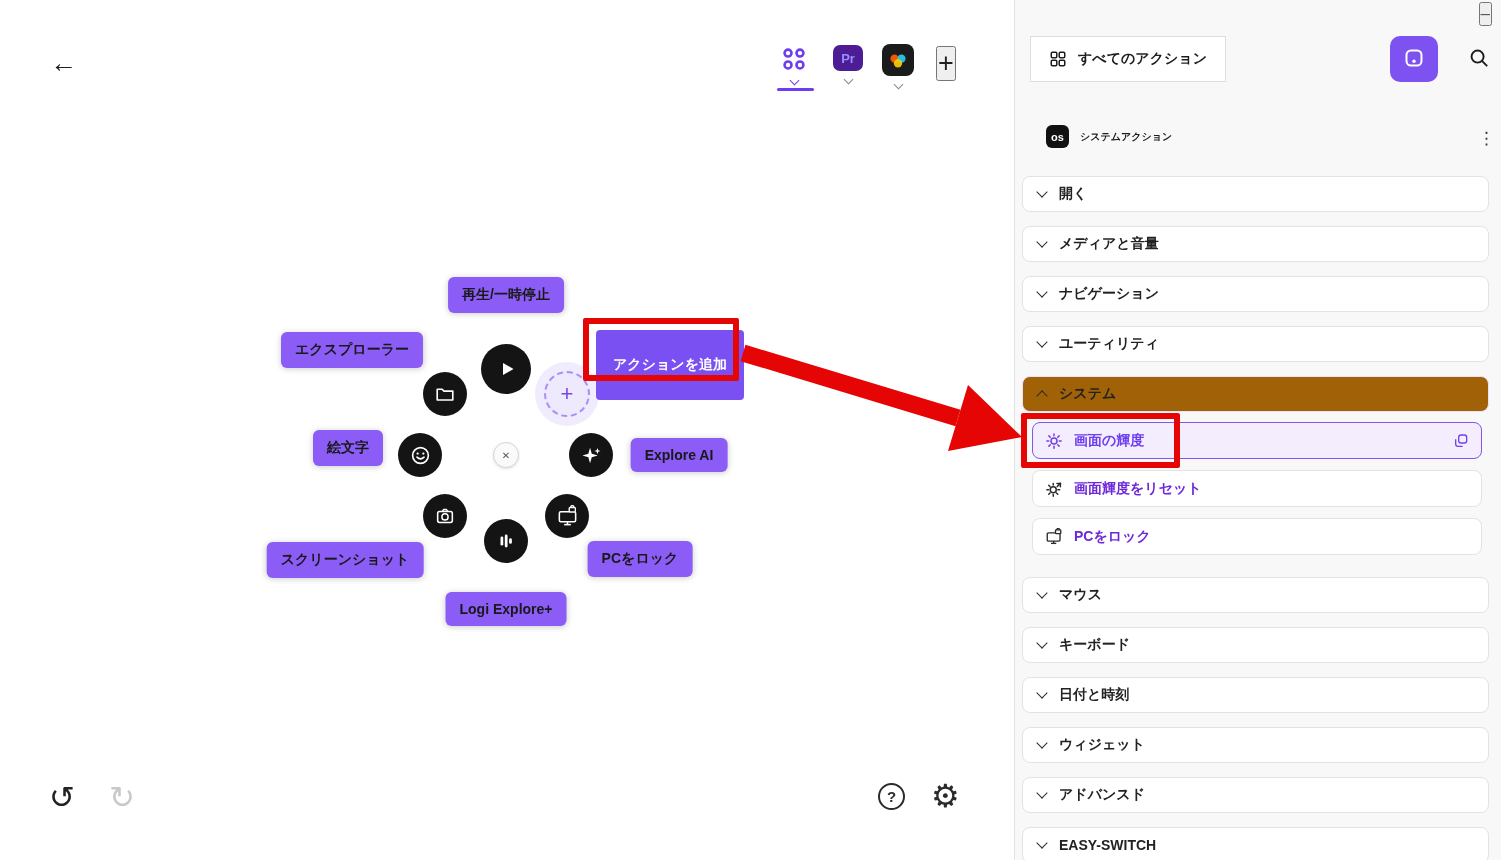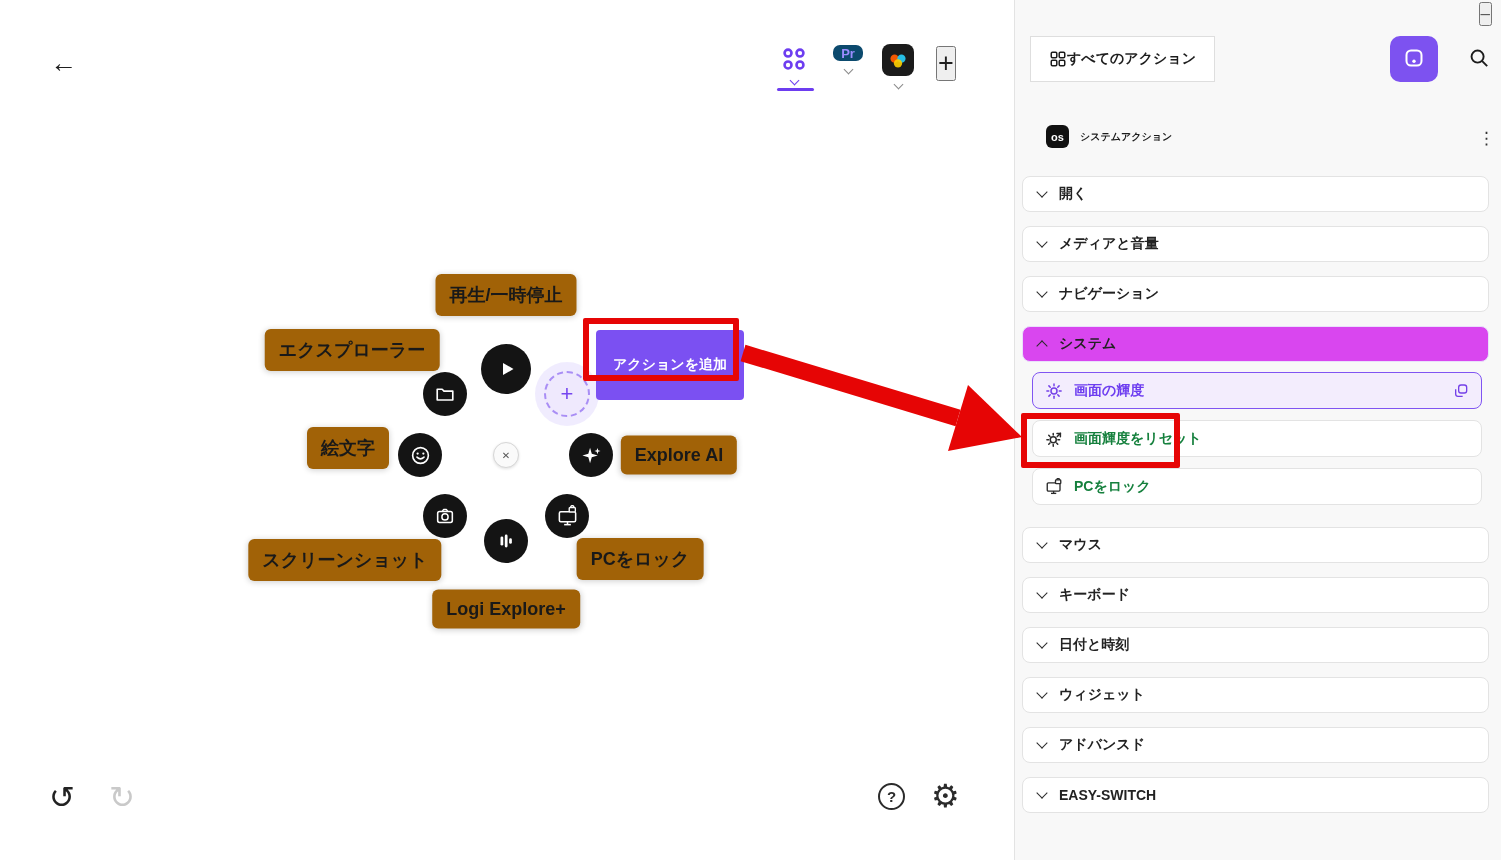--- a/index.html
+++ b/index.html
@@ -14,70 +14,70 @@
   .redo { left:109px; top:779px; font-size:31px; color:#c9c9c9; }
   .help { left:878px; top:783px; width:27px; height:27px; border:2.2px solid #2b2b2b; border-radius:50%;
           font-size:15px; font-weight:700; display:flex; align-items:center; justify-content:center; color:#2b2b2b; }
   .gear { left:931px; top:777px; font-size:32px; color:#2b2b2b; }
 
   
   .tab { position:absolute; display:flex; flex-direction:column; align-items:center; cursor:pointer; }
   .tab-chev { width:7px; height:7px; border-right:1.6px solid #8a8a8a; border-bottom:1.6px solid #8a8a8a;
               transform:rotate(45deg); margin-top:5px; }
   .tab-underline { position:absolute; left:777px; top:88px; width:37px; height:3px; background:#6d3df0; border-radius:2px; }
-  .pr-badge { width:30px; height:16px; background:#0c4a6e; color:#9b8cff; border-radius:7px; font-size:13px;
+  .pr-badge { width:30px; height:26px; background:#4c1d95; color:#9b8cff; border-radius:7px; font-size:13px;
               font-weight:700; display:flex; align-items:center; justify-content:center; }
   .resolve-badge { width:32px; height:32px; background:#1b1b1b; border-radius:8px; display:flex; align-items:center; justify-content:center; }
   .plus-tab { position:absolute; left:936px; top:46px; font-size:27px; color:#1f1f1f; cursor:pointer; }
 
   
   .circle { position:absolute; background:#141414; border-radius:50%; display:flex; align-items:center; justify-content:center; z-index:4; cursor:pointer; }
-  .ring-label { position:absolute; transform:translate(-50%,-50%); background:#a16207; border-radius:6px; padding:9px 14px;
-                font-size:18px; font-weight:700; color:#191919; box-shadow:0 1px 6px rgba(0,0,0,.2); white-space:nowrap; z-index:5; }
+  .ring-label { position:absolute; transform:translate(-50%,-50%); background:#8b5cf6; border-radius:6px; padding:9px 14px;
+                font-size:14px; font-weight:700; color:#191919; box-shadow:0 1px 6px rgba(0,0,0,.2); white-space:nowrap; z-index:5; }
   .plus-slot { position:absolute; left:544px; top:371px; width:46px; height:46px; border-radius:50%;
                border:2px dashed #a98ef5; background:#efe9fd; color:#7646f0; font-size:22px; font-weight:400;
                display:flex; align-items:center; justify-content:center; z-index:4;
                box-shadow:0 0 0 9px rgba(150,120,245,.14); cursor:pointer; }
   .center-x { position:absolute; left:493px; top:442px; width:26px; height:26px; border-radius:50%; background:#fafafa;
               border:1px solid #d6d6d6; color:#555; font-size:10px; display:flex; align-items:center; justify-content:center;
               z-index:4; box-shadow:0 1px 3px rgba(0,0,0,.12); cursor:pointer; }
   .add-action-btn { position:absolute; left:596px; top:330px; background:#7b50f2; color:#fff; border:none; border-radius:4px;
                     padding:26px 17px; font-size:14px; font-weight:700; z-index:6; cursor:pointer; white-space:nowrap; }
 
   
   .red-rect { position:absolute; border:6px solid #e60505; border-radius:2px; z-index:60; pointer-events:none; }
   .arrow-svg { position:absolute; left:0; top:0; z-index:70; pointer-events:none; }
 
   
   .sidebar { position:absolute; left:1014px; top:0; width:487px; height:860px; background:#f8f8f8; border-left:1px solid #e3e3e3; }
   .minimize { position:absolute; right:9px; top:2px; font-size:17px; color:#555; cursor:pointer; }
   .all-actions { position:absolute; left:15px; top:36px; height:46px; background:#fff; border:1px solid #dedede; border-radius:0;
-                 display:flex; align-items:center; padding:0 18px; font-size:14px; font-weight:600; color:#1c1c1c; cursor:pointer; }
+                 display:flex; align-items:center; gap:11px; padding:0 18px; font-size:14px; font-weight:600; color:#1c1c1c; cursor:pointer; }
   .app-btn { position:absolute; left:375px; top:36px; width:48px; height:46px; background:#7d52f0; border:none; border-radius:10px;
              display:flex; align-items:center; justify-content:center; cursor:pointer; }
   .search-btn { position:absolute; left:453px; top:47px; background:none; border:none; cursor:pointer; }
 
   .panel-header { position:absolute; left:19px; top:125px; display:flex; align-items:center; gap:11px;padding-left:12px; }
   .os-badge { width:23px; height:23px; background:#111; color:#fff; border-radius:6px; font-size:11px; font-weight:700;
               display:flex; align-items:center; justify-content:center; }
   .panel-title { font-size:10px; font-weight:700; color:#1b1b1b; }
   .kebab { position:absolute; right:6px; top:128px; font-size:17px; color:#333; background:none; border:none; cursor:pointer; }
 
   .acc-list { position:absolute; left:7px; top:176px; width:467px; }
   .acc-row { height:36px; background:#fff; border:1px solid #e3e3e3; border-radius:8px; display:flex; align-items:center;
              gap:13px; padding:0 15px; margin-bottom:14px; cursor:pointer; }
-  .acc-row.expanded { background:#d946ef; border-color:#e9e0fb; margin-bottom:10px; }
+  .acc-row.expanded { background:#a16207; border-color:#e9e0fb; margin-bottom:10px; }
   .acc-label { font-size:14px; font-weight:600; color:#222; }
   .chev { display:inline-block; width:8px; height:8px; border-right:1.8px solid #2b2b2b; border-bottom:1.8px solid #2b2b2b; flex:0 0 auto; }
   .chev.down { transform:rotate(45deg); margin-top:-4px; }
   .chev.up { transform:rotate(-135deg); margin-top:4px; }
 
   .sub-list { margin-left:10px; width:450px; }
   .sub-row { height:37px; background:#fff; border:1px solid #e3e3e3; border-radius:8px; display:flex; align-items:center;
-             gap:11px; padding:0 12px; margin-bottom:11px; font-size:14px; font-weight:600; color:#15803d; cursor:pointer; }
+             gap:11px; padding:0 12px; margin-bottom:11px; font-size:14px; font-weight:600; color:#6d28d9; cursor:pointer; }
   .sub-row.selected { background:#f3edfd; border-color:#8055f2; color:#6d3df0; }
   .sub-row .trail { margin-left:auto; display:flex; align-items:center; }
   .sub-list .last { margin-bottom:22px; }
 </style>
 </head>
 <body>
 
 <div class="stage">
 
   <button class="icon-btn back">←</button>
@@ -227,20 +227,24 @@
       <div class="acc-row">
         <span class="chev down"></span>
         <span class="acc-label">メディアと音量</span>
       </div>
 
       <div class="acc-row">
         <span class="chev down"></span>
         <span class="acc-label">ナビゲーション</span>
       </div>
 
+      <div class="acc-row">
+        <span class="chev down"></span>
+        <span class="acc-label">ユーティリティ</span>
+      </div>
 
       <div class="acc-row expanded">
         <span class="chev up"></span>
         <span class="acc-label">システム</span>
       </div>
 
       <div class="sub-list">
 
         <div class="sub-row selected">
           <svg width="18" height="18" viewBox="0 0 24 24" fill="none" stroke="#7440e8" stroke-width="2" stroke-linecap="round">

